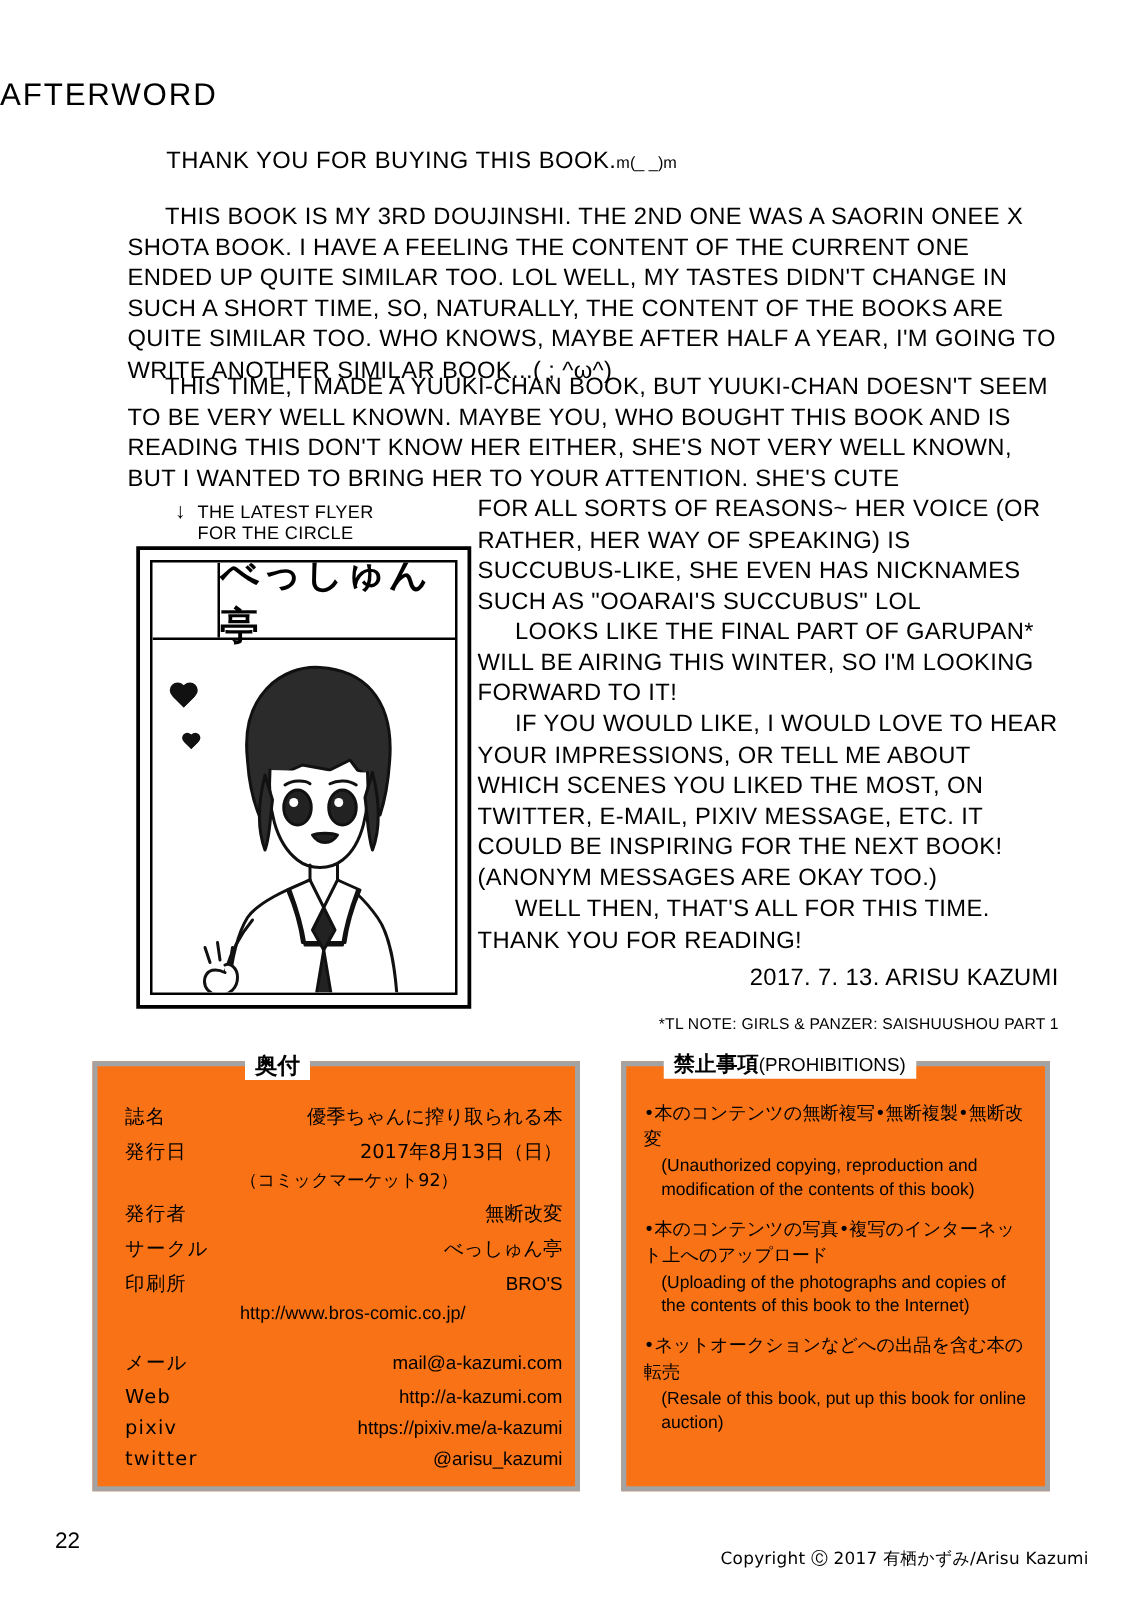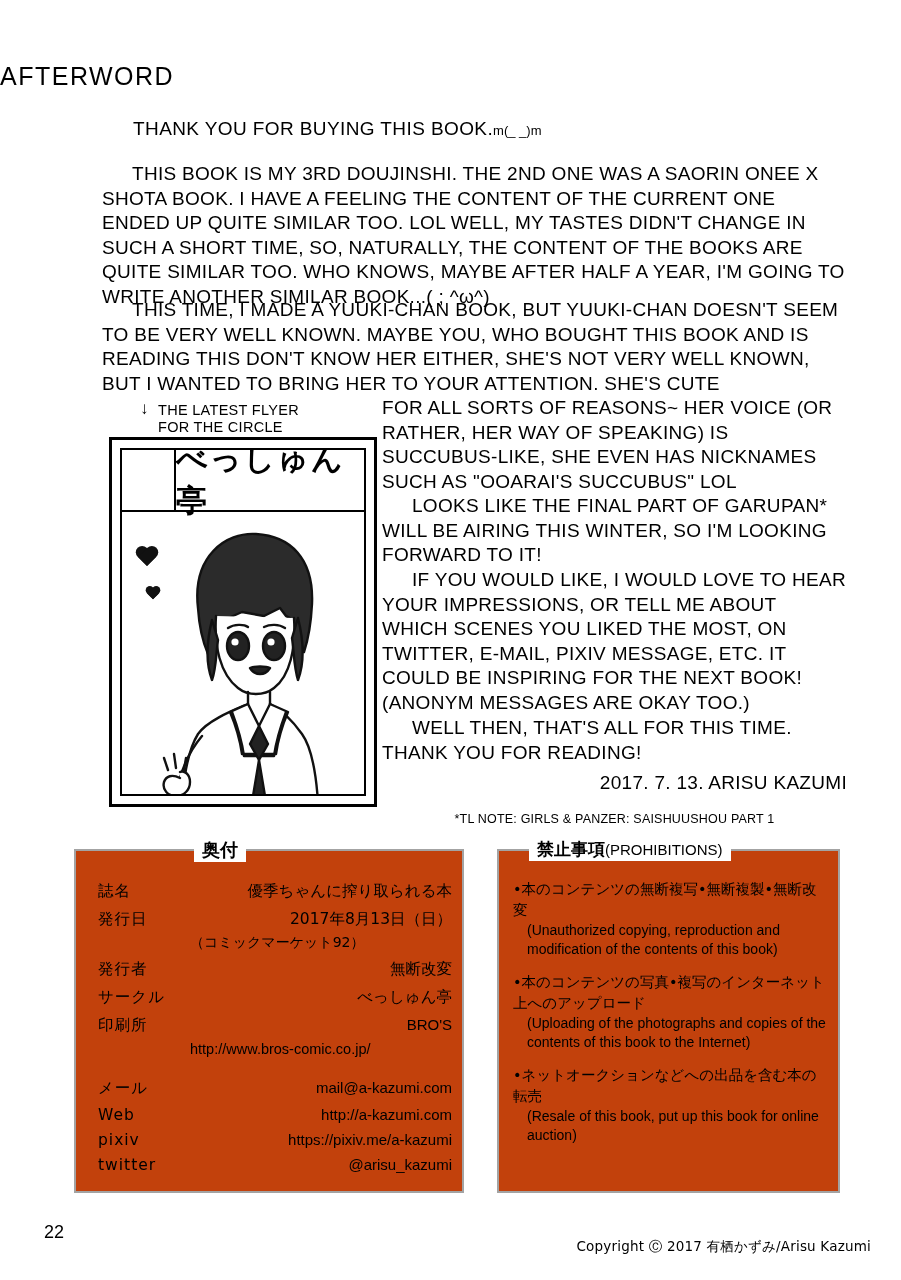--- a/index.html
+++ b/index.html
@@ -69,21 +69,21 @@
     width: 465px;
     text-align: right;
     font-size: 19px;
     letter-spacing: 0.3px;
   }
   .tlnote {
     position: absolute;
     top: 812px;
     left: 382px;
     width: 465px;
-    text-align: center;
+    text-align: right;
     font-size: 12.5px;
     letter-spacing: 0.2px;
   }
 
   
   .flyer-caption {
     position: absolute;
     top: 402px;
     left: 158px;
     font-size: 14.5px;
@@ -163,23 +163,23 @@
     left: 0;
     transform: rotate(45deg);
     transform-origin: 100% 100%;
   }
   .heart.h1 { left: 14px; top: 36px; transform: scale(1.15); }
   .heart.h2 { left: 20px; top: 72px; transform: scale(0.75); }
 
   
   .box {
     position: absolute;
-    border: 2px solid #a3a3a3;
+    border: 4px solid #a3a3a3;
     box-sizing: border-box;
-    background: #c2410c;
+    background: #f97316;
   }
   #colophon-box { top: 849px; left: 74px; width: 390px; height: 344px; }
   #prohibit-box { top: 849px; left: 497px; width: 343px; height: 344px; }
 
   .box-legend {
     position: absolute;
     top: -13px;
     background: #fff;
     padding: 0 8px;
     font-family: "DejaVu Sans", sans-serif;

